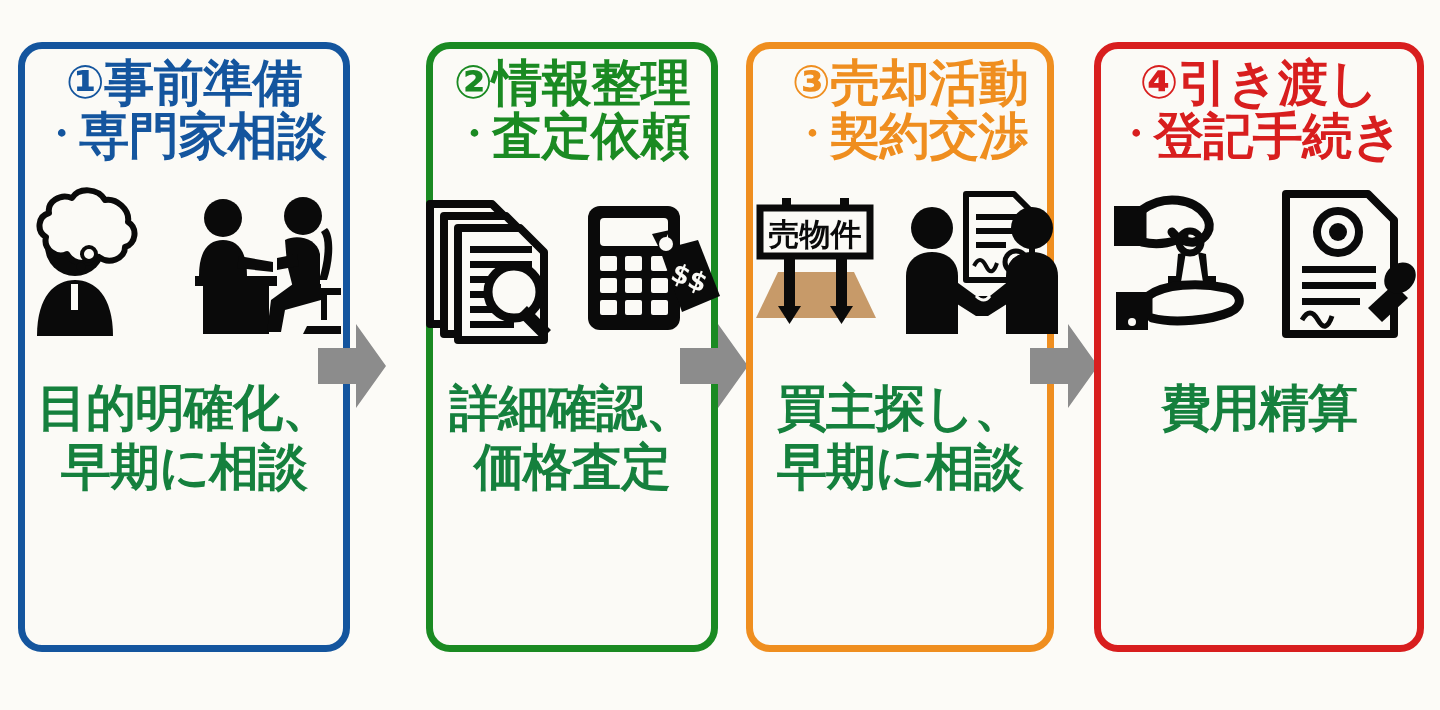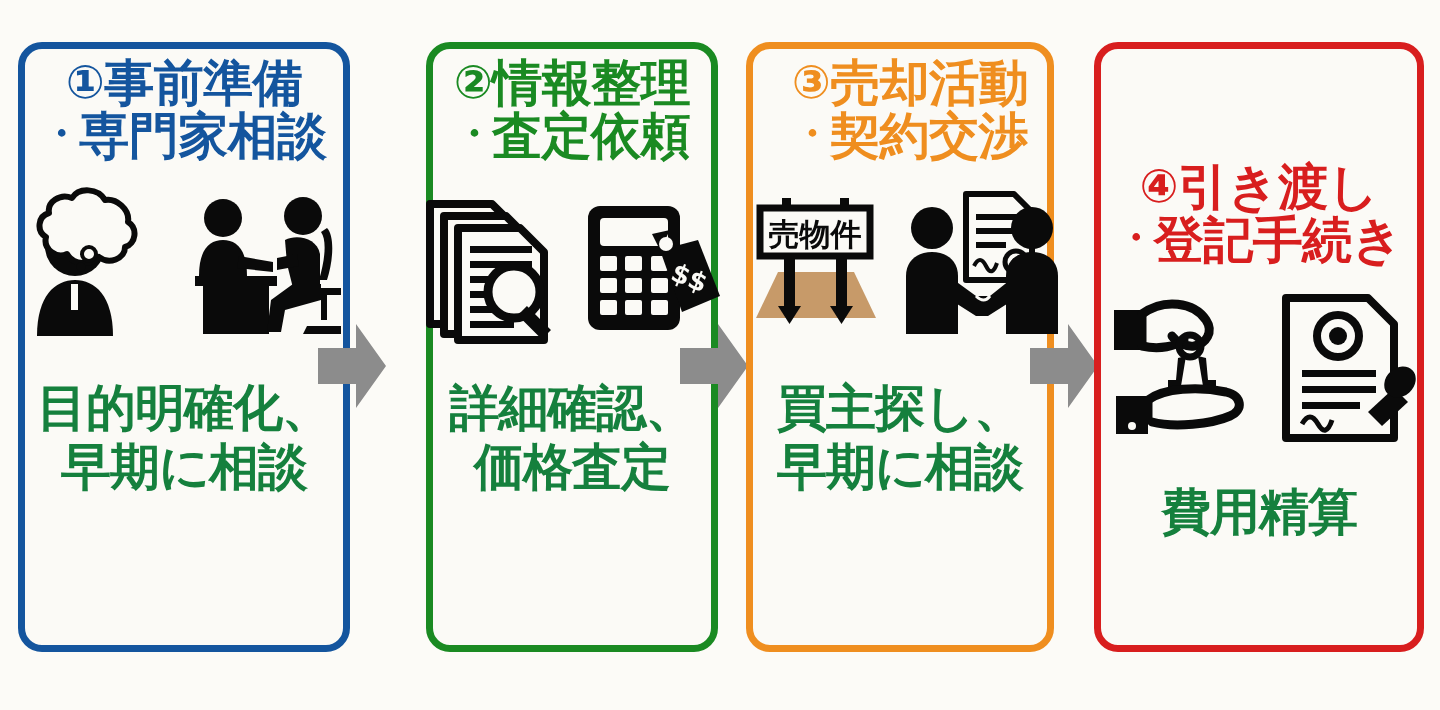--- a/index.html
+++ b/index.html
@@ -31,21 +31,21 @@
     border-width: 7px;
     border-radius: 24px;
     box-sizing: border-box;
     display: flex;
     flex-direction: column;
     align-items: center;
   }
   .card.c1 { left: 18px;   width: 332px; border-color: #14559e; }
   .card.c2 { left: 386px;  width: 292px; border-color: #1a8a22; margin-left: 40px; }
   .card.c3 { left: 746px;  width: 308px; border-color: #ef8e1f; }
-  .card.c4 { left: 1094px; width: 330px; border-color: #d81e1e; justify-content: center; }
+  .card.c4 { left: 1094px; width: 330px; border-color: #d81e1e; }
 
   
   .card-head {
     margin-top: 8px;
     width: 100%;
     text-align: center;
     font-weight: bold;
     line-height: 1.06;
     letter-spacing: -0.5px;
     white-space: nowrap;

